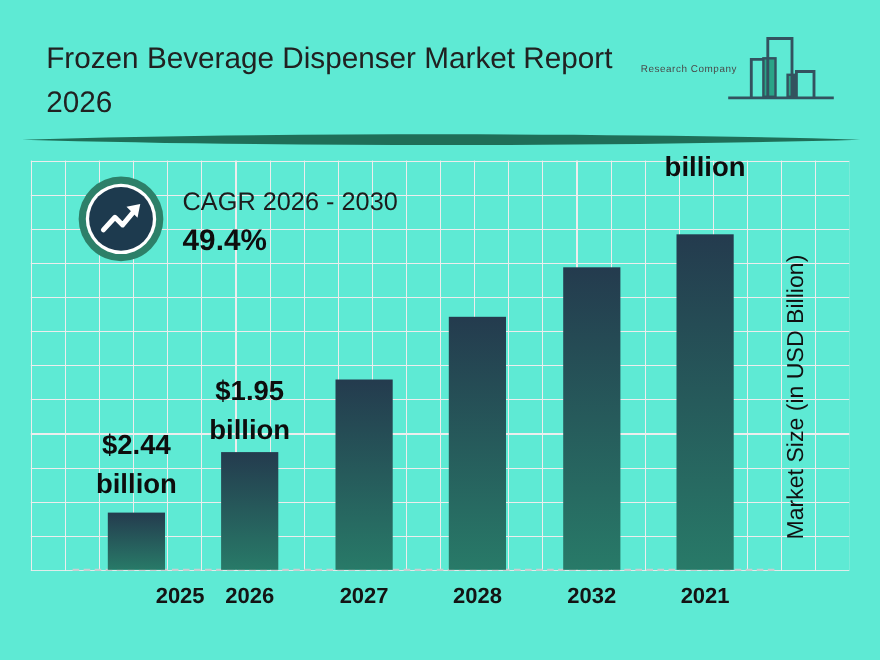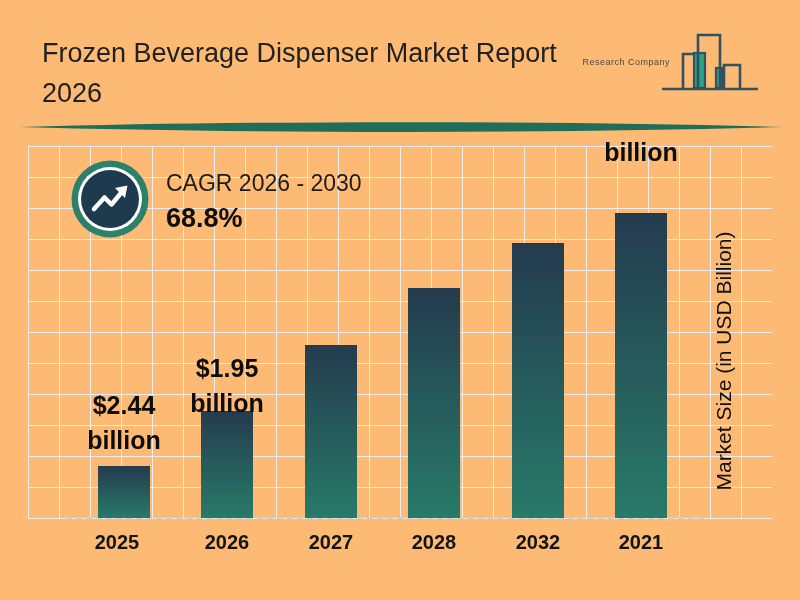--- a/index.html
+++ b/index.html
@@ -1,17 +1,17 @@
 <!DOCTYPE html>
 <html><head>
 <meta charset="utf-8">
 <style>
   html,body { margin:0; padding:0; background:#fff; }
   #stage {
-    position:relative; width:800px; height:600px; background:#fdba74;
+    position:relative; width:800px; height:600px; background:#5eead4;
     font-family:"Liberation Sans", sans-serif; overflow:hidden; color:#1a1a1a;
   }
   
   .title {
     position:absolute; left:42px; top:33px; width:560px;
     font-size:27px; line-height:40px; color:#212121; font-weight:400;
   }
   .title span { display:block; }
   .logo-text { position:absolute; left:558px; top:56px; width:112px; text-align:right; }
   .logo-name { font-size:19px; color:#3d3d3d; white-space:nowrap; }
@@ -82,34 +82,34 @@
   </svg>
 
   <svg class="cagr-icon" width="80" height="80" viewBox="0 0 80 80">
     <circle cx="40" cy="40" r="38.5" fill="#2d8069"></circle>
     <circle cx="40" cy="40" r="32" fill="#ffffff"></circle>
     <circle cx="40" cy="40" r="29" fill="#1d3a4e"></circle>
     <path d="M24 50 L34.5 38.5 L41.5 45.5 L51 34" fill="none" stroke-width="4.5" stroke-linecap="round" stroke-linejoin="round" stroke="#ffffff"></path>
     <polygon points="57.5,26.5 45,29 55,39" fill="#ffffff"></polygon>
   </svg>
   <div class="cagr-label">CAGR 2026 - 2030</div>
-  <div class="cagr-value">68.8%</div>
+  <div class="cagr-value">49.4%</div>
 
   <div class="baseline"></div>
 
   <div id="bars">
       <div class="bar" style="left: 98px; top: 466px; height: 52px; background: linear-gradient(rgb(36, 59, 78), rgb(40, 122, 104));"></div>
-      <div class="year-label" style="left: 72px; top: 531px;">2025</div>
+      <div class="year-label" style="left: 96px; top: 531px; text-align: right;">2025</div>
       <div class="value-label" style="left: 49px; top: 388px;">
         <span>$2.44</span>
         <span>billion</span>
       </div>
       <div class="bar" style="left: 201px; top: 411px; height: 107px; background: linear-gradient(rgb(36, 59, 78), rgb(40, 122, 104));"></div>
       <div class="year-label" style="left: 182px; top: 531px;">2026</div>
-      <div class="value-label" style="left: 152px; top: 351px;">
+      <div class="value-label" style="left: 152px; top: 339px;">
         <span>$1.95</span>
         <span>billion</span>
       </div>
       <div class="bar" style="left: 305px; top: 345px; height: 173px; background: linear-gradient(rgb(36, 59, 78), rgb(40, 122, 104));"></div>
       <div class="year-label" style="left: 286px; top: 531px;">2027</div>
       <div class="bar" style="left: 408px; top: 288px; height: 230px; background: linear-gradient(rgb(36, 59, 78), rgb(40, 122, 104));"></div>
       <div class="year-label" style="left: 389px; top: 531px;">2028</div>
       <div class="bar" style="left: 512px; top: 243px; height: 275px; background: linear-gradient(rgb(36, 59, 78), rgb(40, 122, 104));"></div>
       <div class="year-label" style="left: 493px; top: 531px;">2032</div>
       <div class="bar" style="left: 615px; top: 213px; height: 305px; background: linear-gradient(rgb(36, 59, 78), rgb(40, 122, 104));"></div>

